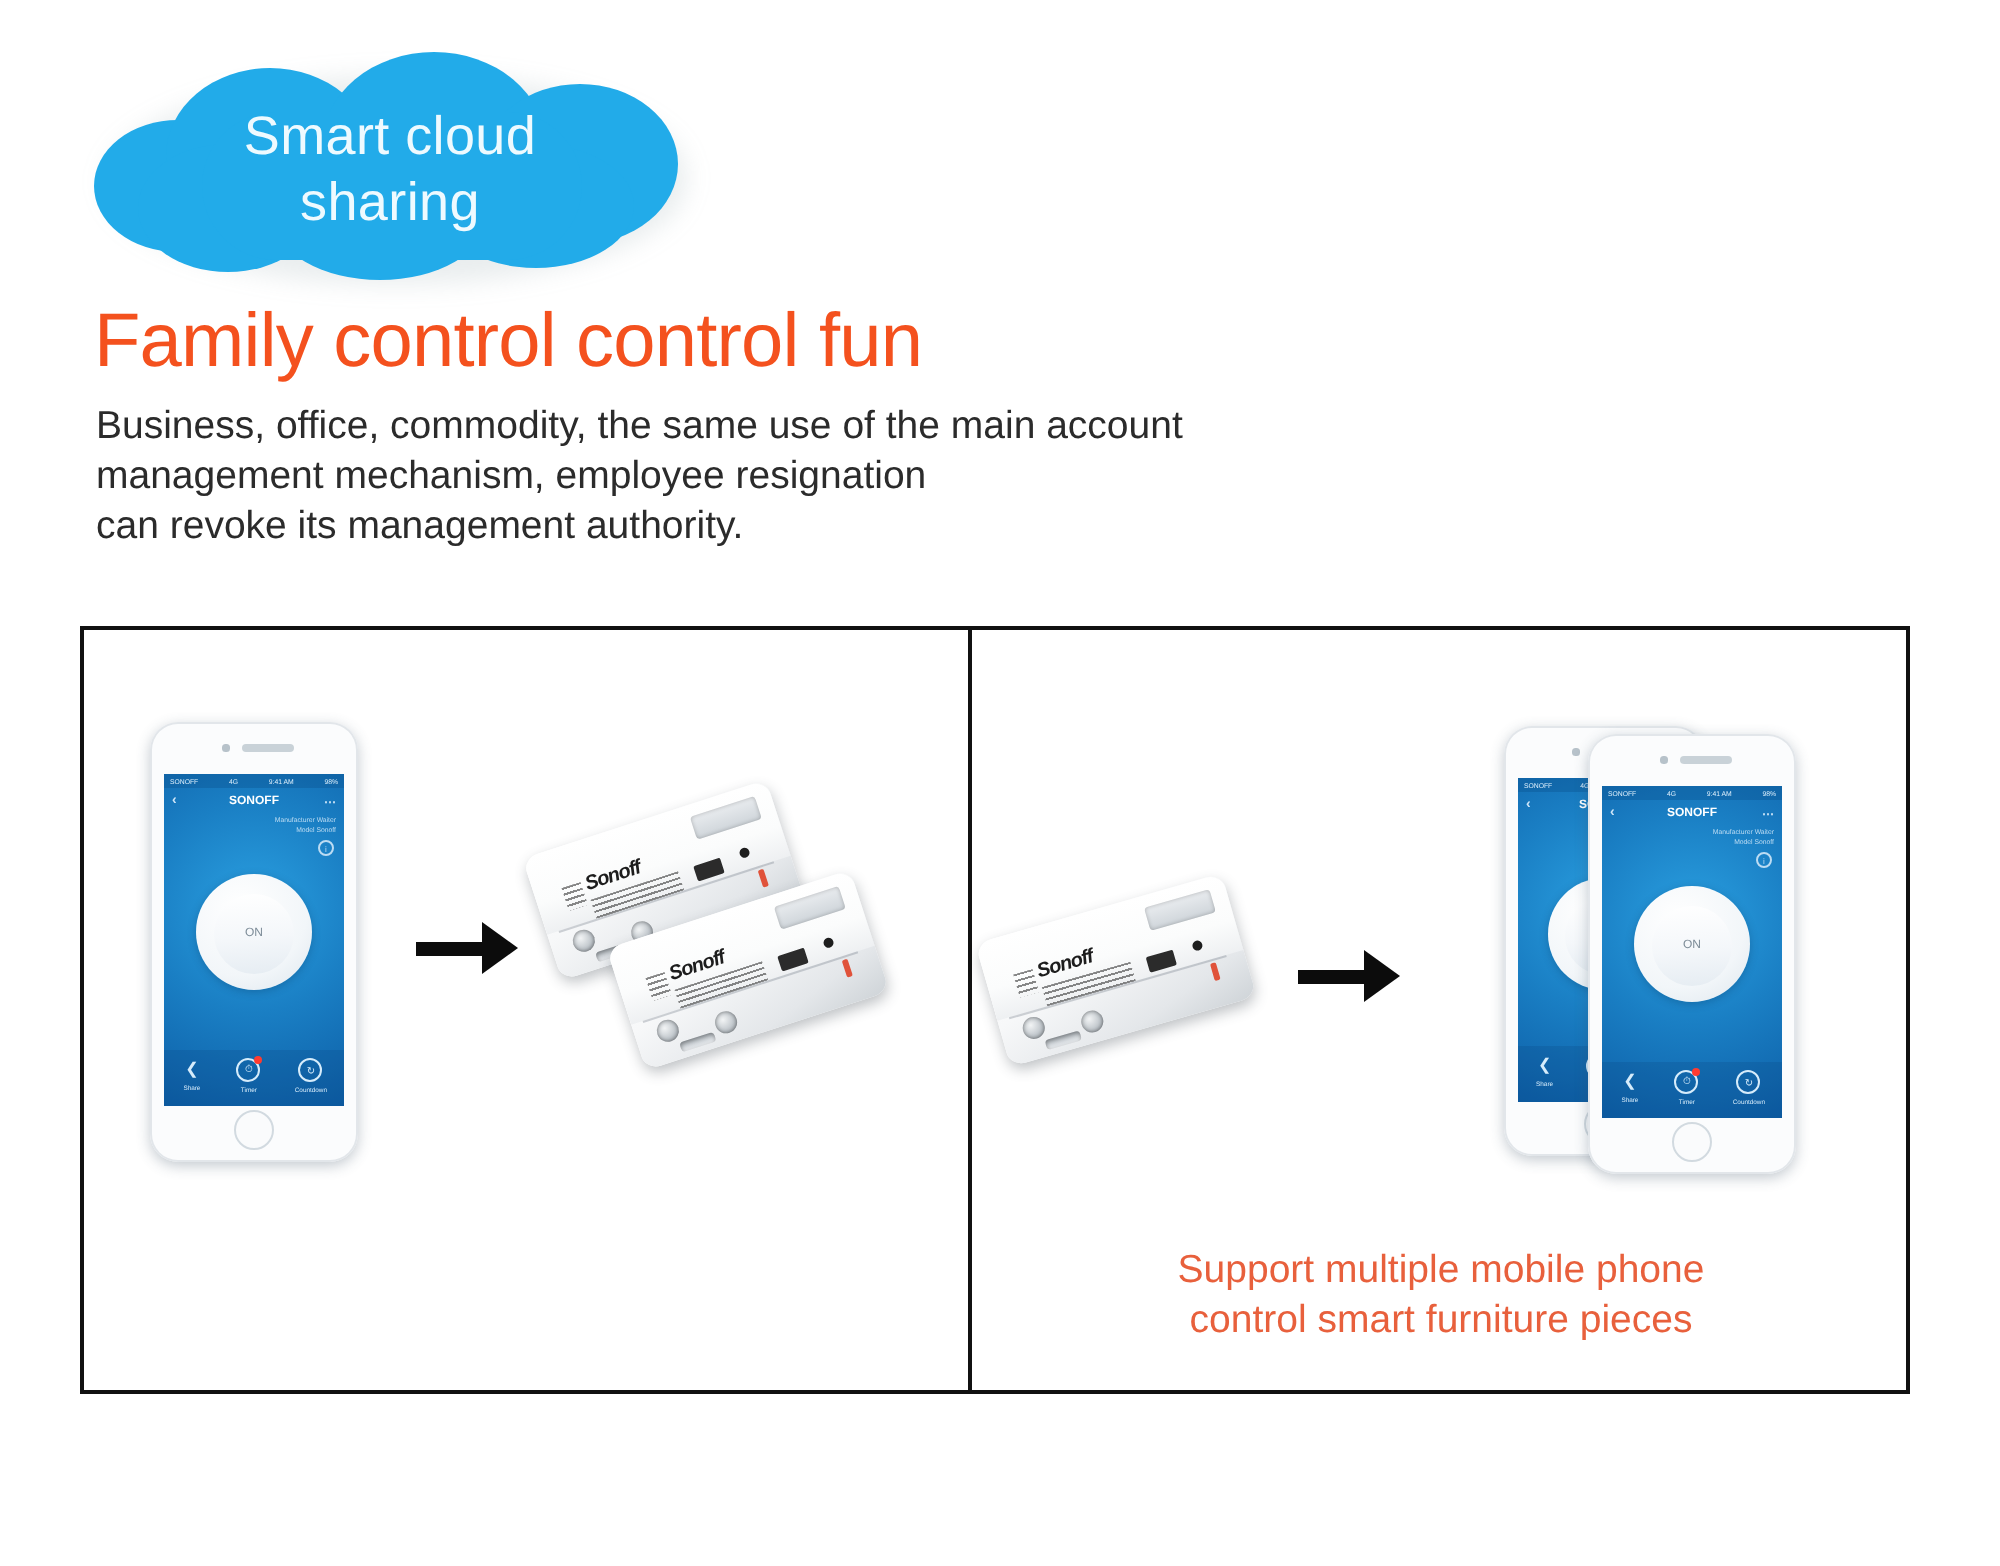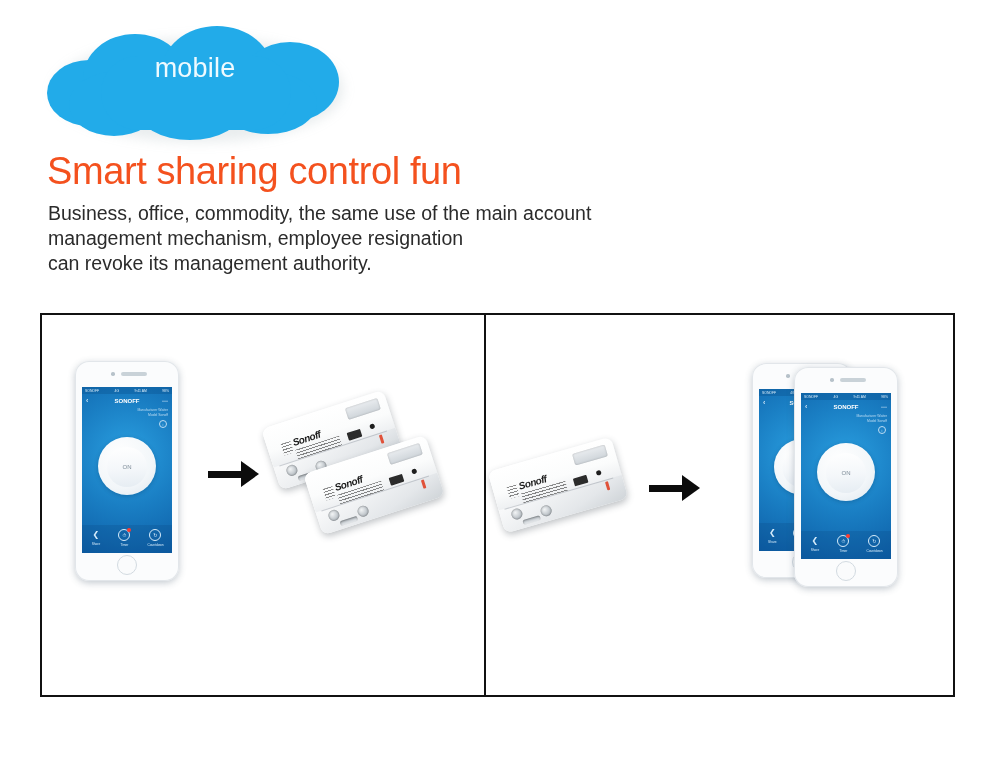--- a/index.html
+++ b/index.html
@@ -356,25 +356,26 @@
   <div class="cloud-shadow"></div>
   <div class="cloud-blob" style="left:2px;  top:34px; width:84px;  height:66px;"></div>
   <div class="cloud-blob" style="left:38px; top:8px;  width:104px; height:88px;"></div>
   <div class="cloud-blob" style="left:116px;top:0px;  width:112px; height:94px;"></div>
   <div class="cloud-blob" style="left:196px;top:16px; width:98px;  height:80px;"></div>
   <div class="cloud-blob" style="left:24px; top:46px; width:90px;  height:64px;"></div>
   <div class="cloud-blob" style="left:92px; top:52px; width:106px; height:62px;"></div>
   <div class="cloud-blob" style="left:174px;top:46px; width:98px;  height:62px;"></div>
   <div class="cloud-blob" style="left:56px; top:30px; width:190px; height:74px; border-radius:40px;"></div>
   <div class="cloud-text">
-    <div>mobile</div>
+    <div>Smart cloud</div>
+    <div>sharing</div>
   </div>
 </div>
 
-<div class="headline">Smart sharing control fun</div>
+<div class="headline">Family control control fun</div>
 <div class="subcopy">Business, office, commodity, the same use of the main account
 management mechanism, employee resignation
 can revoke its management authority.</div>
 
 <div class="panel-frame"></div>
 <div class="panel-divider"></div>
 
 <div class="panel panel-left">
 
   <div class="phone" style="left:35px; top:48px; width:104px; height:220px;">
@@ -568,13 +569,15 @@
         </div>
         <div class="tab" style="font-size:3.2px;">
           <div class="tab-ico" style="width:10px; height:10px; font-size:5px;">↻</div>
           <span class="tab-lbl" style="margin-top:2px;">Countdown</span>
         </div>
       </div>
     </div>
     <div class="phone-home" style="bottom:6px; width:18px; height:18px;"></div>
   </div>
 
+  <div class="caption">Support multiple mobile phone
+control smart furniture pieces</div>
 </div>
 
 </body></html>

